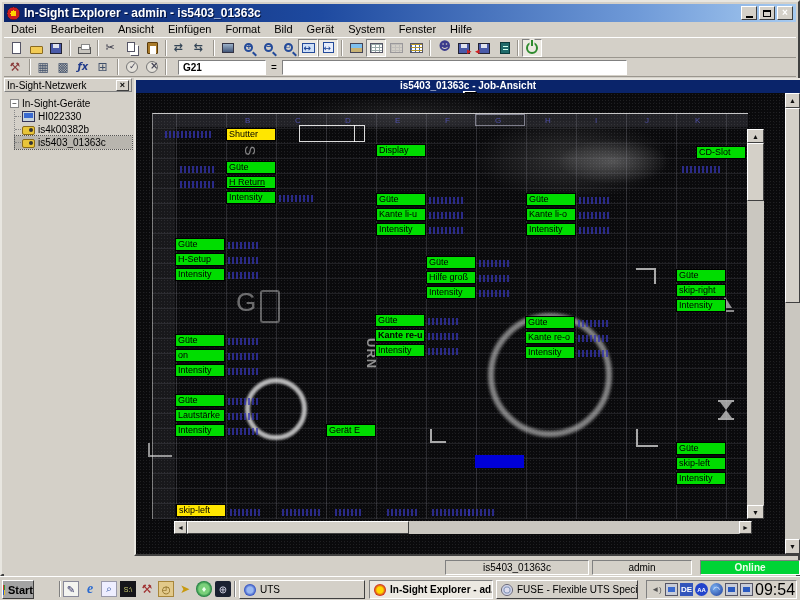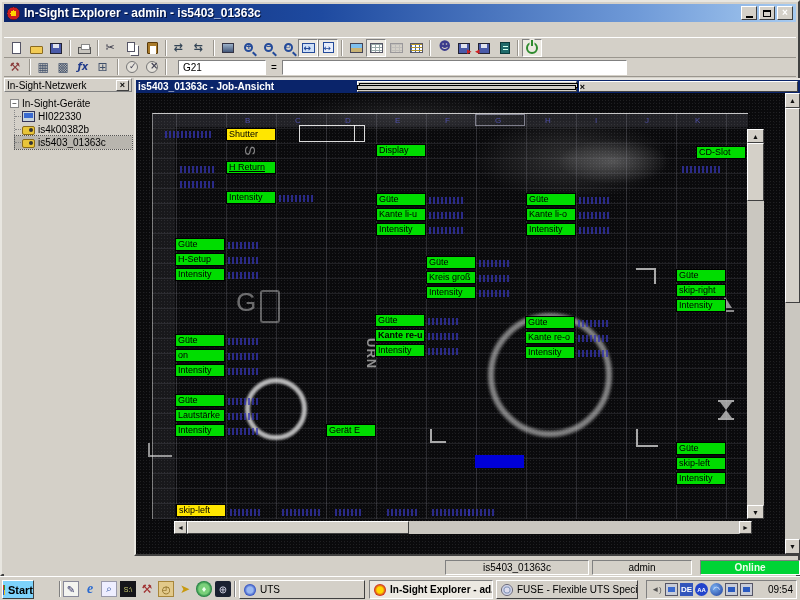--- a/index.html
+++ b/index.html
@@ -1,19 +1,19 @@
 <!DOCTYPE html>
 <html><head>
 <meta charset="utf-8">
 <style>
   html,body{margin:0;padding:0;background:#3a6ea5;}
   *{box-sizing:border-box;}
   .screen{position:relative;width:800px;height:600px;overflow:hidden;background:#d4d0c8;
     font-family:"Liberation Sans",sans-serif;color:#000;cursor:default;}
-  .in{border:1px solid;border-color:#808080 #ffffff #ffffff #808080;}
+  .in{border:1px solid;border-color:#808080 #ffffff #ffffff #808080;font-weight:bold;}
 
   
   .app{position:absolute;left:0;top:0;width:800px;height:576px;background:#d4d0c8;
     border:2px solid;border-color:#e8e6e0 #404040 #404040 #e8e6e0;}
   .titlebar{position:absolute;left:2px;top:2px;right:2px;height:18px;
     background:linear-gradient(90deg,#0a246a 0%,#1e4aa0 40%,#6f9ad8 80%,#a6caf0 100%);
     display:flex;align-items:center;padding:0 3px;color:#fff;font-size:12px;font-weight:bold;}
   .app-icon{width:13px;height:13px;border-radius:50%;margin-right:4px;flex:none;
     background:radial-gradient(circle at 50% 50%,#ffd700 0 3px,#cc2020 3px 6px,#7a1010 6px);}
   .t-title{flex:1;white-space:nowrap;overflow:hidden;text-shadow:1px 1px 0 #00103a;}
@@ -101,21 +101,21 @@
   .tico-pc{background:#c8d4dc;border:1px solid #335;}
   .tico-pc::before{content:"";position:absolute;left:1px;top:1px;right:1px;height:5px;background:#3a6ad0;}
   .tico-cam{background:#e8c53a;border:1px solid #8a6a1a;border-radius:2px;height:9px;margin-top:1px;}
   .tico-cam::before{content:"";position:absolute;left:6px;top:1px;width:4px;height:4px;background:#333;border-radius:50%;}
   .tree-row.sel{background:#b8b5ae;outline:1px dotted #555;}
 
   
   .jobwin{position:absolute;left:130px;top:1px;width:668px;height:478px;background:#d4d0c8;
     border:2px solid;border-color:#e8e6e0 #404040 #404040 #e8e6e0;}
   .jw-title{height:13px;background:#0a246a;color:#fff;font-size:10px;font-weight:bold;
-    display:flex;align-items:center;padding:0 2px;}
+    display:flex;align-items:center;padding:0 2px;flex-direction:column;}
   .jw-title span{flex:1;}
   .jw-btn{width:13px;height:11px;background:#d4d0c8;color:#000;margin-left:2px;flex:none;
     border:1px solid;border-color:#fff #404040 #404040 #fff;display:flex;align-items:center;justify-content:center;}
   .g-restore{width:6px;height:5px;border:1px solid #000;box-shadow:2px -2px 0 -1px #d4d0c8,2px -2px 0 0 #000;margin:2px 0 0 -1px;}
   .jw-content{position:relative;width:664px;height:461px;overflow:hidden;}
   .image-area{position:absolute;left:0;top:0;width:649px;height:461px;overflow:hidden;
     background-color:#0a0a0c;
     background-image:radial-gradient(rgba(255,255,255,.09) .5px,transparent 1px),
                      radial-gradient(rgba(150,150,200,.07) .5px,transparent 1px);
     background-size:3px 3px,5px 5px;background-position:0 0,1px 2px;}
@@ -158,21 +158,21 @@
 
   
   .statusbar{position:absolute;left:2px;top:556px;right:2px;height:18px;background:#d4d0c8;font-size:10px;}
   .st-seg{position:absolute;top:2px;height:15px;border:1px solid;border-color:#808080 #fff #fff #808080;
     line-height:13px;padding:0 4px;white-space:nowrap;overflow:hidden;}
   .st-c{text-align:center;}
   .st-online{background:#00d435;color:#eaffea;text-align:center;font-weight:bold;}
 
   
   .taskbar{position:absolute;left:0;top:576px;width:800px;height:24px;background:#d4d0c8;border-top:1px solid #fff;}
-  .startbtn{position:absolute;left:2px;top:3px;width:32px;height:19px;background:#7dd3fc;
+  .startbtn{position:absolute;left:2px;top:3px;width:32px;height:19px;background:#a3a3a3;
     border:1px solid;border-color:#fff #404040 #404040 #fff;display:flex;align-items:center;justify-content:center;
     font-size:11px;font-weight:bold;}
   .flag{width:11px;height:10px;margin-right:3px;transform:skewY(-6deg);
     background:conic-gradient(#2a9a2a 0 90deg,#f0c020 90deg 180deg,#2255cc 180deg 270deg,#d03030 270deg 360deg);}
   .ql-sep{position:absolute;top:4px;width:2px;height:16px;border-left:1px solid #808080;border-right:1px solid #fff;}
   .qlbox{position:absolute;left:63px;top:4px;display:flex;gap:3px;}
   .ql{width:16px;height:16px;display:flex;align-items:center;justify-content:center;font-size:10px;}
   .q-edit{background:#f4f4f0;border:1px solid #889;color:#336;}
   .q-ie{color:#2a6ad0;font-weight:bold;font-style:italic;font-family:"Liberation Serif",serif;font-size:14px;}
   .q-search{background:#eef;border:1px solid #99a;color:#234a9a;}
@@ -193,21 +193,21 @@
     display:flex;align-items:center;gap:2px;padding:0 3px;font-size:10px;}
   .tr{width:13px;height:13px;display:flex;align-items:center;justify-content:center;font-size:9px;flex:none;}
   .tr-vol{color:#555;font-size:8px;}
   .tr-disp{background:#c8ccd8;border:1px solid #556;}
   .tr-disp::before{content:"";width:7px;height:5px;background:#3a6ad0;display:block;}
   .tr-de{background:#3355bb;color:#fff;font-size:8px;font-weight:bold;}
   .tr-msgr{background:#2244cc;border-radius:50%;color:#fff;font-size:6px;font-weight:bold;}
   .tr-globe{background:radial-gradient(circle at 35% 35%,#7ab0f0,#1a3a9a);border-radius:50%;color:#dfe9ff;font-size:8px;}
   .tr-pc{background:#c8ccd8;border:1px solid #556;}
   .tr-pc::before{content:"";width:7px;height:5px;background:#2a5ac0;display:block;}
-  .clock{margin-left:auto;font-size:10px;}
+  .clock{margin-left:auto;font-size:16px;}
 </style>
 </head>
 <body>
 
 <div class="screen">
   <div class="app">
 
     <div class="titlebar">
       <span class="app-icon"></span>
       <span class="t-title">In-Sight Explorer - admin - is5403_01363c</span>
@@ -215,20 +215,32 @@
           <span class="g-min"></span>
         </span>
       <span class="winbtn">
           <span class="g-max"></span>
         </span>
       <span class="winbtn">
           <span class="g-x">×</span>
         </span>
     </div>
 
+    <div class="menubar">
+        <span class="menu-item">Datei</span>
+        <span class="menu-item">Bearbeiten</span>
+        <span class="menu-item">Ansicht</span>
+        <span class="menu-item">Einfügen</span>
+        <span class="menu-item">Format</span>
+        <span class="menu-item">Bild</span>
+        <span class="menu-item">Gerät</span>
+        <span class="menu-item">System</span>
+        <span class="menu-item">Fenster</span>
+        <span class="menu-item">Hilfe</span>
+      </div>
 
     <div class="toolbar1">
         <span class="tbtn">
           <i class="ic ic-new-document"></i>
         </span>
         <span class="tbtn">
           <i class="ic ic-open-folder"></i>
         </span>
         <span class="tbtn">
           <i class="ic ic-save"></i>
@@ -458,33 +470,33 @@
                   <div class="vmark" style="left: 333px; top: 508px; width: 26px;"></div>
                   <div class="vmark" style="left: 385px; top: 508px; width: 30px;"></div>
                   <div class="vmark" style="left: 430px; top: 508px; width: 40px;"></div>
                   <div class="vmark" style="left: 466px; top: 508px; width: 26px;"></div>
                 </div>
               <div id="labels-layer" style="pointer-events:auto">
                   <div class="cell-label lab-y" style="left: 224px; top: 127px;">Shutter</div>
                   <div class="cell-label" style="left: 374px; top: 143px;">Display</div>
                   <div class="cell-label" style="left: 674px; top: 145px; margin-left: 20px;">CD-Slot</div>
                   <div class="cell-label" style="left: 224px; top: 160px;">Güte</div>
-                  <div class="cell-label" style="left: 224px; top: 160px; text-decoration: underline;">H Return</div>
+                  <div class="cell-label" style="left: 224px; top: 175px; text-decoration: underline;">H Return</div>
                   <div class="cell-label" style="left: 224px; top: 190px;">Intensity</div>
                   <div class="cell-label" style="left: 374px; top: 192px;">Güte</div>
                   <div class="cell-label" style="left: 374px; top: 207px;">Kante li-u</div>
                   <div class="cell-label" style="left: 374px; top: 222px;">Intensity</div>
                   <div class="cell-label" style="left: 524px; top: 192px;">Güte</div>
                   <div class="cell-label" style="left: 524px; top: 207px;">Kante li-o</div>
                   <div class="cell-label" style="left: 524px; top: 222px;">Intensity</div>
                   <div class="cell-label" style="left: 173px; top: 237px;">Güte</div>
                   <div class="cell-label" style="left: 173px; top: 252px;">H-Setup</div>
                   <div class="cell-label" style="left: 173px; top: 267px;">Intensity</div>
                   <div class="cell-label" style="left: 424px; top: 255px;">Güte</div>
-                  <div class="cell-label" style="left: 424px; top: 270px;">Kreis groß</div>
+                  <div class="cell-label" style="left: 424px; top: 270px;">Hilfe groß</div>
                   <div class="cell-label" style="left: 424px; top: 285px;">Intensity</div>
                   <div class="cell-label" style="left: 674px; top: 268px;">Güte</div>
                   <div class="cell-label" style="left: 674px; top: 283px;">skip-right</div>
                   <div class="cell-label" style="left: 674px; top: 298px;">Intensity</div>
                   <div class="cell-label" style="left: 373px; top: 313px;">Güte</div>
                   <div class="cell-label" style="left: 373px; top: 328px; font-weight: bold;">Kante re-u</div>
                   <div class="cell-label" style="left: 373px; top: 343px;">Intensity</div>
                   <div class="cell-label" style="left: 523px; top: 315px;">Güte</div>
                   <div class="cell-label" style="left: 523px; top: 330px;">Kante re-o</div>
                   <div class="cell-label" style="left: 523px; top: 345px;">Intensity</div>

